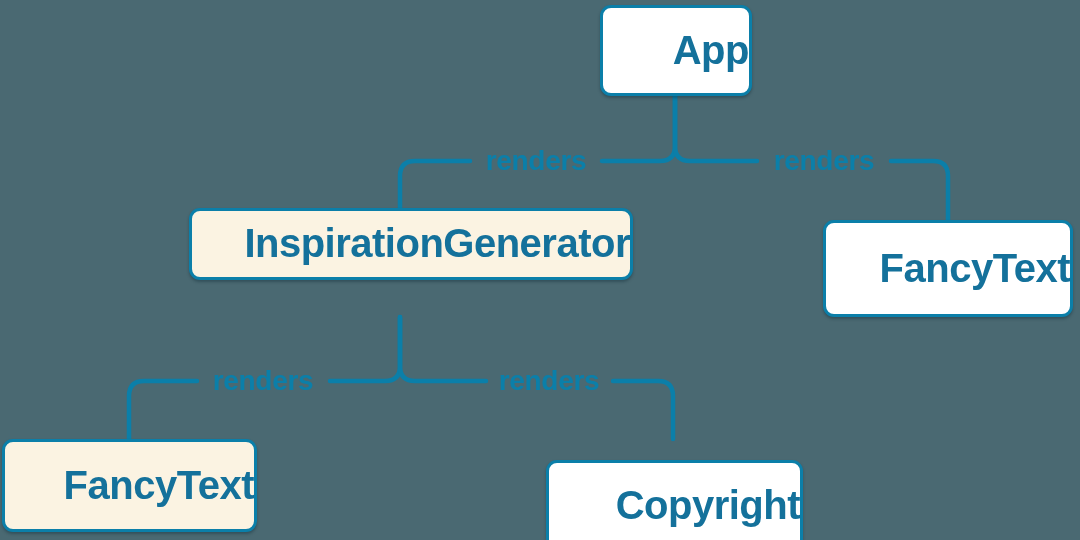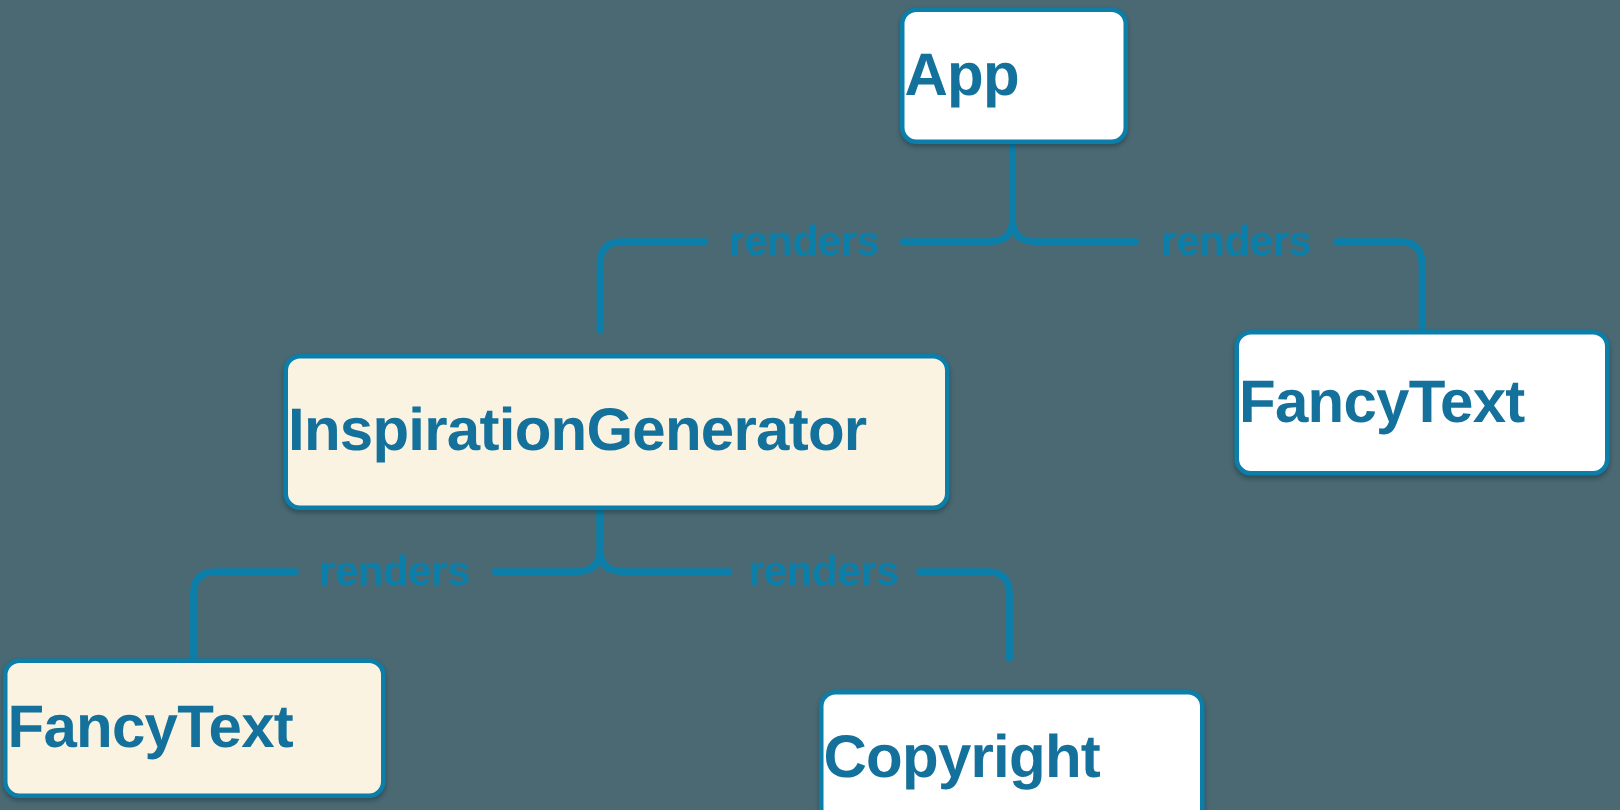--- a/index.html
+++ b/index.html
@@ -36,21 +36,21 @@
     stroke-linecap: round;
   }
   .node {
     position: absolute;
     box-sizing: border-box;
     border: 3px solid var(--line);
     border-radius: 11px;
     background: var(--white);
     display: flex;
     align-items: center;
-    justify-content: flex-start;
+    justify-content: flex-end;
     box-shadow: 0 2px 3px rgba(10, 35, 45, 0.35);
   }
   .node.cream {
     background: var(--cream);
   }
   .node-label {
     color: var(--text);
     font-size: 40px;
     font-weight: 600;
     letter-spacing: -0.5px;
@@ -91,21 +91,21 @@
 
   <div class="edge-label" style="left:536px; top:161px;">renders</div>
   <div class="edge-label" style="left:824px; top:161px;">renders</div>
   <div class="edge-label" style="left:263px; top:381px;">renders</div>
   <div class="edge-label" style="left:549px; top:381px;">renders</div>
 
   <div class="node" style="left:600px; top:5px; width:152px; height:91px;">
     <span class="node-label">App</span>
   </div>
 
-  <div class="node cream" style="left:189px; top:236px; width:444px; height:104px;">
+  <div class="node cream" style="left:189px; top:208px; width:444px; height:72px;">
     <span class="node-label">InspirationGenerator</span>
   </div>
 
   <div class="node" style="left:823px; top:220px; width:250px; height:97px;">
     <span class="node-label">FancyText</span>
   </div>
 
   <div class="node cream" style="left:2px; top:439px; width:255px; height:93px;">
     <span class="node-label">FancyText</span>
   </div>

